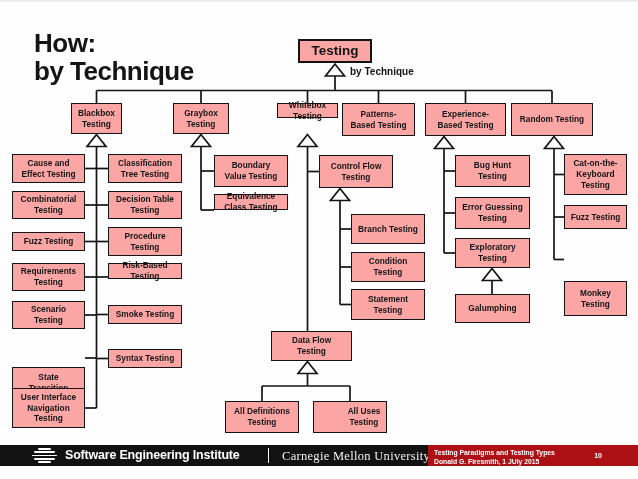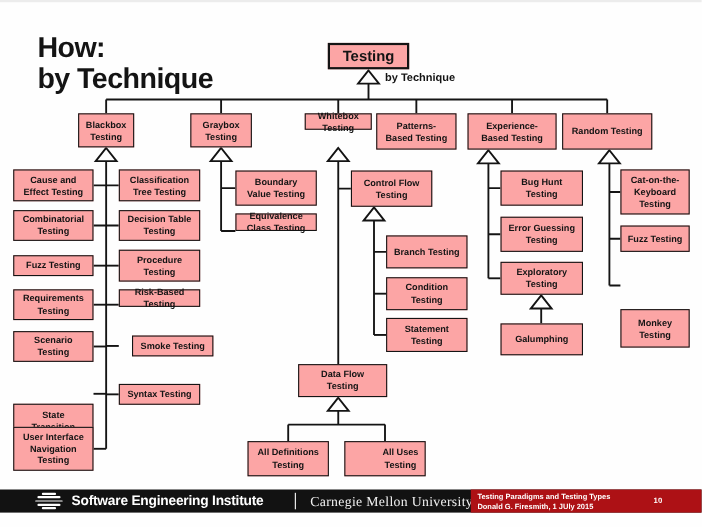--- a/index.html
+++ b/index.html
@@ -184,21 +184,21 @@
 Testing</div>
 
   <div class="node" style="left:108px;top:152px;width:74px;height:29px;">Classification
 Tree Testing</div>
   <div class="node" style="left:108px;top:189px;width:74px;height:28px;">Decision Table
 Testing</div>
   <div class="node" style="left:108px;top:225px;width:74px;height:29px;">Procedure
 Testing</div>
   <div class="node" style="left:108px;top:261px;width:74px;height:16px;">Risk-Based
 Testing</div>
-  <div class="node" style="left:120px;top:303px;width:74px;height:19px;">Smoke Testing</div>
+  <div class="node" style="left:108px;top:303px;width:74px;height:19px;">Smoke Testing</div>
   <div class="node" style="left:108px;top:347px;width:74px;height:19px;">Syntax Testing</div>
 
   <div class="node" style="left:214px;top:153px;width:74px;height:32px;">Boundary
 Value Testing</div>
   <div class="node" style="left:214px;top:192px;width:74px;height:16px;">Equivalence
 Class Testing</div>
 
   <div class="node" style="left:319px;top:153px;width:74px;height:33px;">Control Flow
 Testing</div>
   <div class="node" style="left:351px;top:212px;width:74px;height:30px;">Branch Testing</div>

